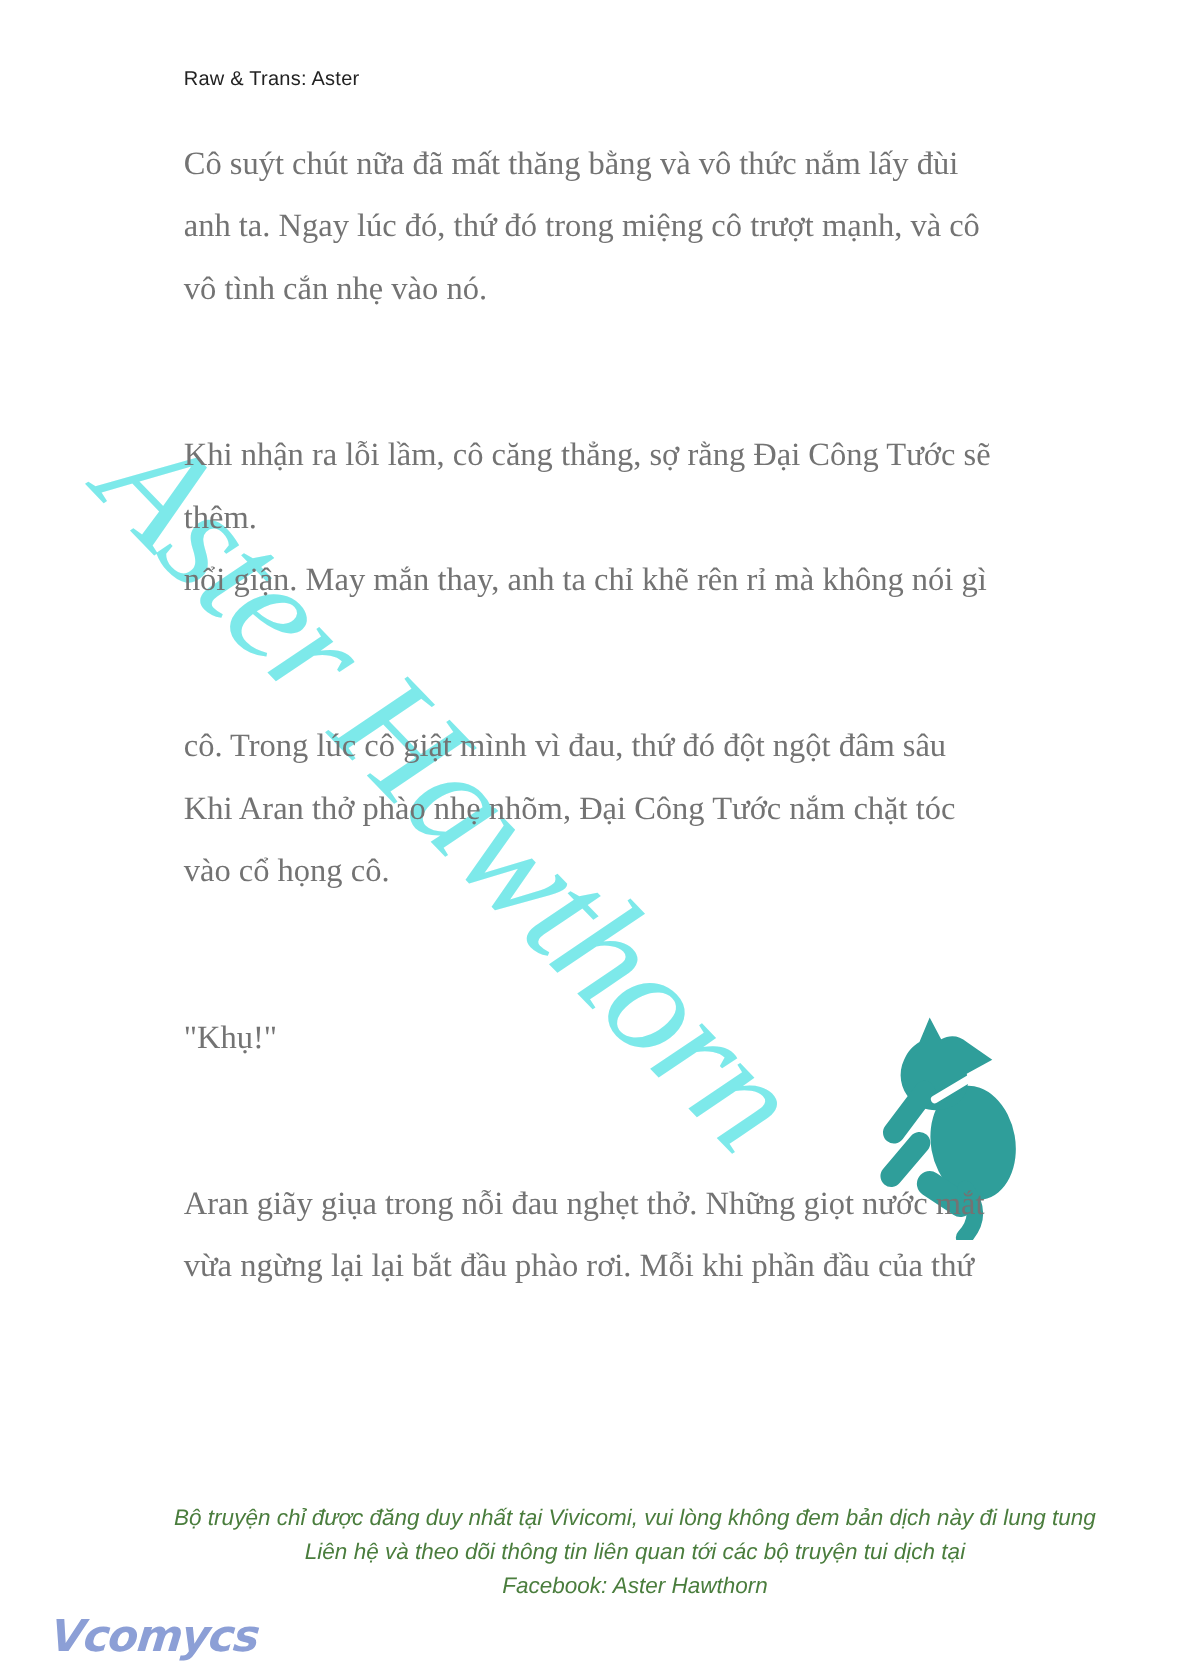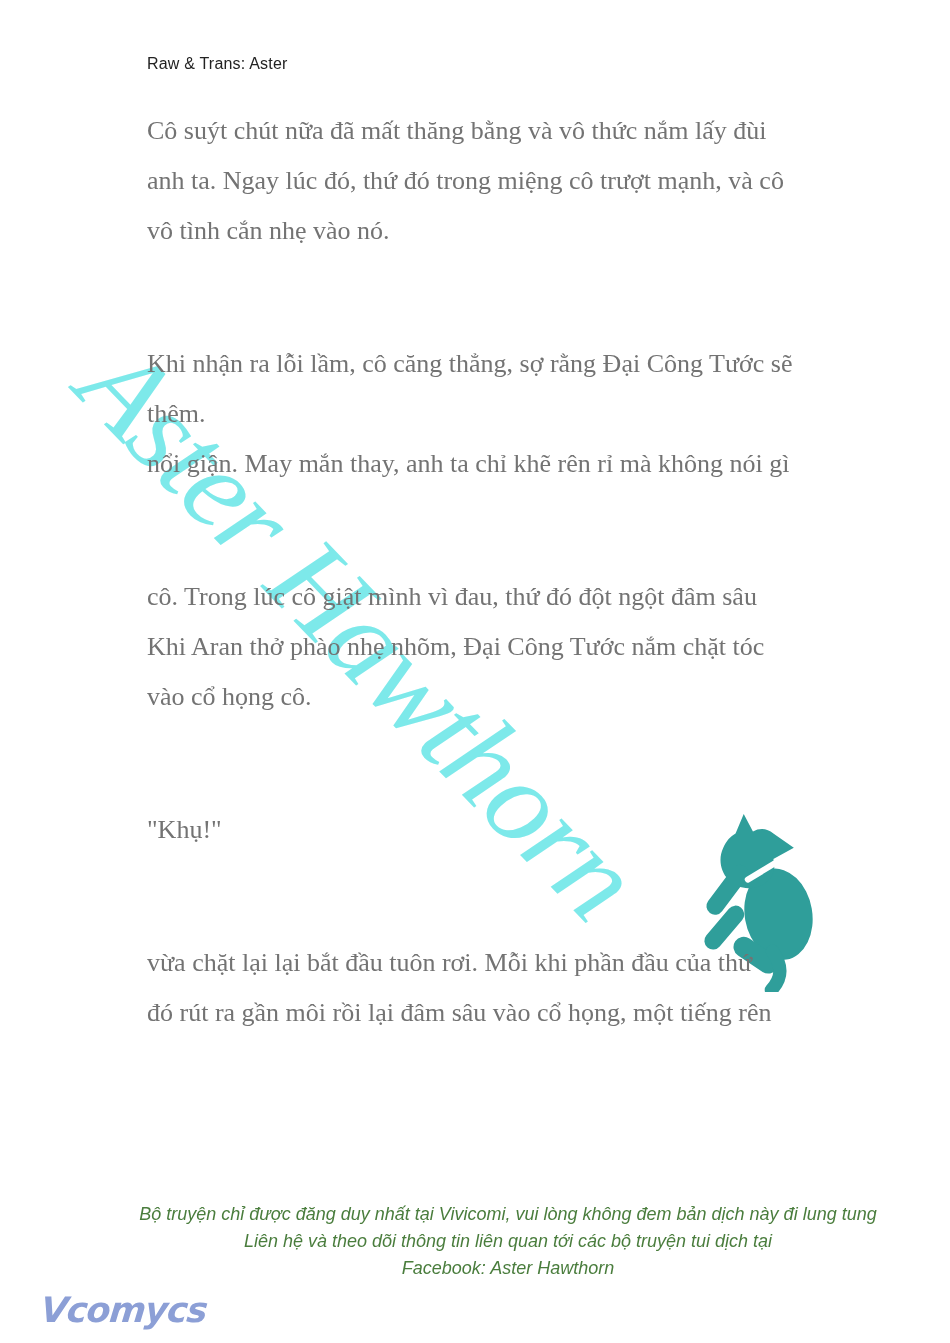--- a/index.html
+++ b/index.html
@@ -81,22 +81,22 @@
     </div>
     <div class="para">
       <div class="tline">cô. Trong lúc cô giật mình vì đau, thứ đó đột ngột đâm sâu</div>
       <div class="tline">Khi Aran thở phào nhẹ nhõm, Đại Công Tước nắm chặt tóc</div>
       <div class="tline">vào cổ họng cô.</div>
     </div>
     <div class="para">
       <div class="tline">"Khụ!"</div>
     </div>
     <div class="para">
-      <div class="tline">vừa chặt lại lại bắt đầu tuôn rơi. Mỗi khi phần đầu của thứ</div>
-      <div class="tline">đó rút ra gần môi rồi lại đâm sâu vào cổ họng, một tiếng rên</div>
+      <div class="tline">Aran giãy giụa trong nỗi đau nghẹt thở. Những giọt nước mắt</div>
+      <div class="tline">vừa ngừng lại lại bắt đầu phào rơi. Mỗi khi phần đầu của thứ</div>
     </div>
   </div>
 
   <div class="footer">
     <div class="fline">Bộ truyện chỉ được đăng duy nhất tại Vivicomi, vui lòng không đem bản dịch này đi lung tung</div>
     <div class="fline">Liên hệ và theo dõi thông tin liên quan tới các bộ truyện tui dịch tại</div>
     <div class="fline">Facebook: Aster Hawthorn</div>
   </div>
 
   <div class="site-logo">Vcomycs</div>

